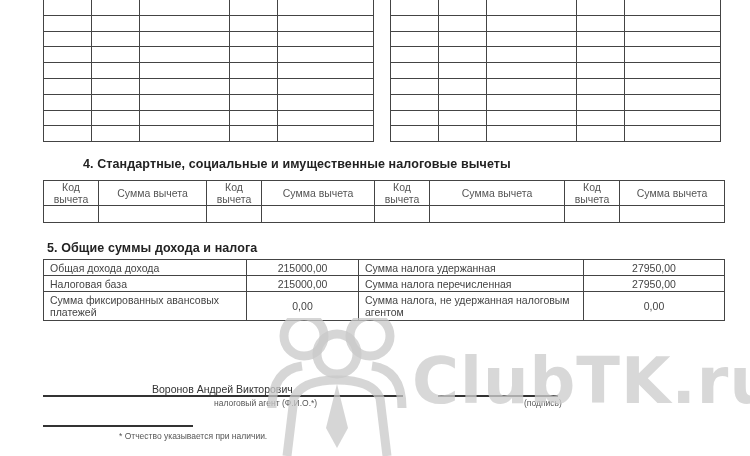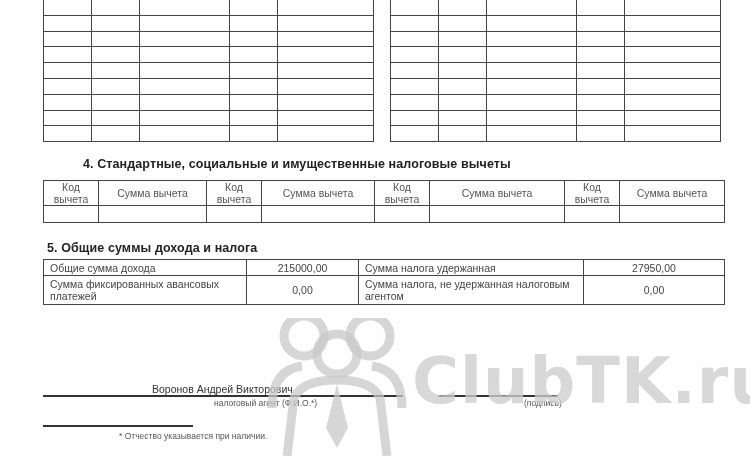--- a/index.html
+++ b/index.html
@@ -228,23 +228,29 @@
 
 <table id="totals">
   <colgroup>
       <col style="width:203px">
       <col style="width:112px">
       <col style="width:225px">
       <col style="width:141px">
     </colgroup>
   <tbody>
       <tr class="r1">
-    <td>Общие сумма дохода</td>
+    <td>Общая дохода дохода</td>
     <td class="num">215000,00</td>
     <td>Сумма налога удержанная</td>
+    <td class="num">27950,00</td>
+  </tr>
+  <tr class="r2">
+    <td>Налоговая база</td>
+    <td class="num">215000,00</td>
+    <td>Сумма налога перечисленная</td>
     <td class="num">27950,00</td>
   </tr>
   <tr class="r4">
     <td>Сумма фиксированных авансовых платежей</td>
     <td class="num">0,00</td>
     <td>Сумма налога, не удержанная налоговым агентом</td>
     <td class="num">0,00</td>
   </tr>
 </tbody>
   </table>

